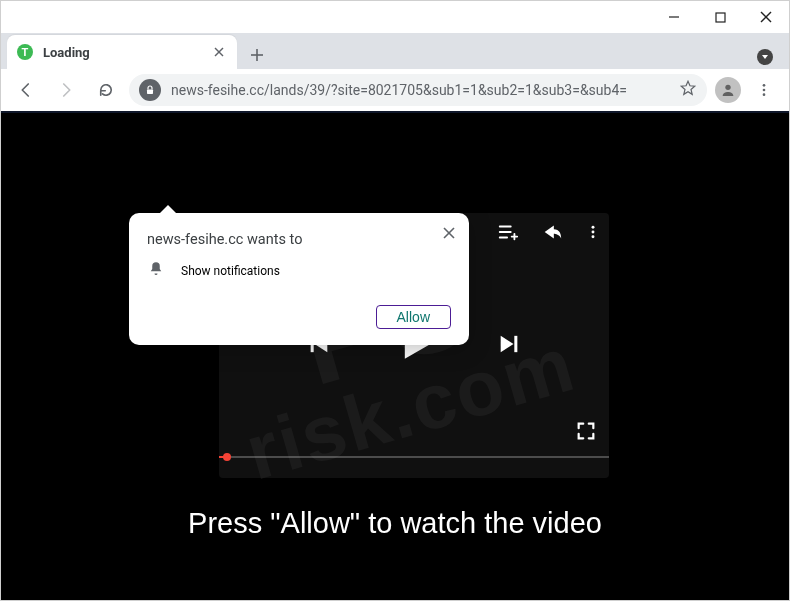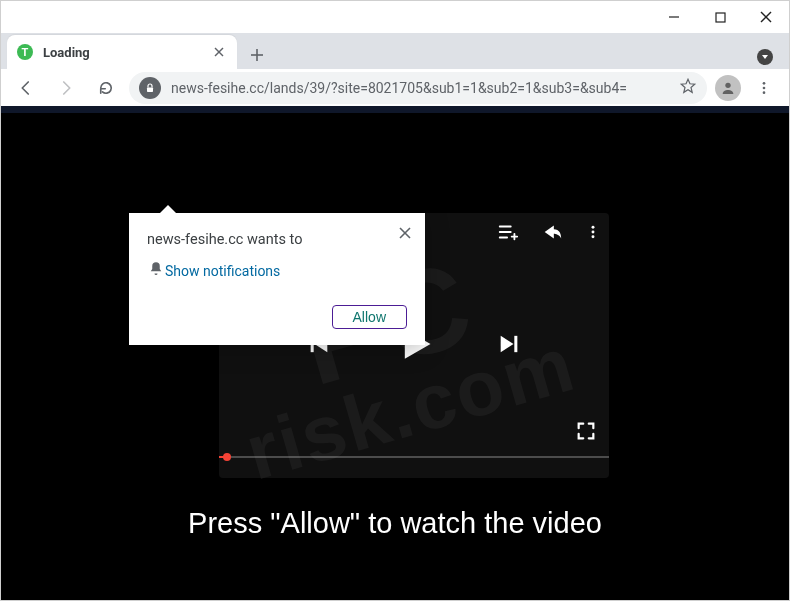--- a/index.html
+++ b/index.html
@@ -31,21 +31,21 @@
   }
   .tab .fav { width: 16px; height: 16px; border-radius: 50%; background: #3cba54; display: flex; align-items: center; justify-content: center; color: #fff; font-size: 11px; font-weight: bold; }
   .tab .title { font-size: 13px; color: #3c4043; flex: 1; font-weight: bold; }
   .tab-close { width: 16px; height: 16px; display: flex; align-items: center; justify-content: center; }
   .newtab { width: 28px; height: 28px; display: flex; align-items: center; justify-content: center; margin-left: 6px; }
   .chip-down { margin-left: auto; margin-right: 6px; width: 24px; height: 24px; display: flex; align-items: center; justify-content: center; }
   .chip-down .circle { width: 16px; height: 16px; border-radius: 50%; background: #444; display:flex; align-items:center; justify-content:center; }
 
   .toolbar {
     height: 44px; background: #fff; display: flex; align-items: center;
-    padding: 0 8px; gap: 6px; border-bottom: 7px solid #0f172a;
+    padding: 0 8px; gap: 6px; border-bottom: 2px solid #0f172a;
   }
   .nav-btn { width: 34px; height: 34px; display: flex; align-items: center; justify-content: center; border-radius: 50%; }
   .omnibox {
     flex: 1; height: 32px; background: #f1f3f4; border-radius: 16px;
     display: flex; align-items: center; padding: 0 10px; gap: 10px; overflow: hidden;
   }
   .omnibox .lock { width: 22px; height: 22px; background: #5f6368; border-radius: 50%; display:flex; align-items:center; justify-content:center; }
   .omnibox .addr { font-size: 14px; color: #5f6368; white-space: nowrap; overflow: hidden; text-overflow: ellipsis; }
   .omnibox .star { margin-left: auto; }
   .profile-circle { width: 26px; height: 26px; border-radius: 50%; background: #c1c1c1; display:flex; align-items:center; justify-content:center; margin-left:2px; }
@@ -73,32 +73,32 @@
   .video-scrub::before { content:""; position:absolute; left:4px; top:-3px; width:8px; height:8px; border-radius:50%; background:#f44336; }
   .video-fs { position:absolute; right:12px; bottom:32px; }
 
   .caption {
     position: absolute; left: 50%; bottom: 60px; transform: translateX(-50%);
     color: #fff; font-size: 29px; font-family: Arial, sans-serif;
     white-space: nowrap;
   }
 
   .notif {
-    position: absolute; left: 128px; top: 100px; width: 296px; background:#fff;
-    border-radius: 0; box-shadow: 0 4px 22px rgba(0,0,0,.25); padding: 18px 18px 16px 18px;
+    position: absolute; left: 128px; top: 100px; width: 340px; background:#fff;
+    border-radius: 10px; box-shadow: 0 4px 22px rgba(0,0,0,.25); padding: 18px 18px 16px 18px;
     z-index: 50;
   }
   .notif::before {
     content:""; position:absolute; top:-8px; left:30px;
     border-left:9px solid transparent; border-right:9px solid transparent;
     border-bottom:9px solid #fff;
   }
   .notif-close { position:absolute; top:10px; right:10px; width:20px; height:20px; display:flex; align-items:center; justify-content:center; }
   .notif-title { font-size: 14.5px; color: #3c4043; margin-bottom: 12px; }
-  .notif-row { display:flex; align-items:center; color:#0369a1; font-size: 14px; }
+  .notif-row { display:flex; align-items:center; gap: 16px; color:#000000; font-size: 12px; }
   .notif-actions { display:flex; gap: 12px; justify-content:flex-end; margin-top: 24px; }
   .btn {
     border: 1px solid #4c1d95; background:#fff; color: #0f766e;
     font-size: 14px; padding: 3px 20px; border-radius: 4px; font-weight: 500;
   }
 </style>
 </head>
 <body>
 
 <div class="window">

